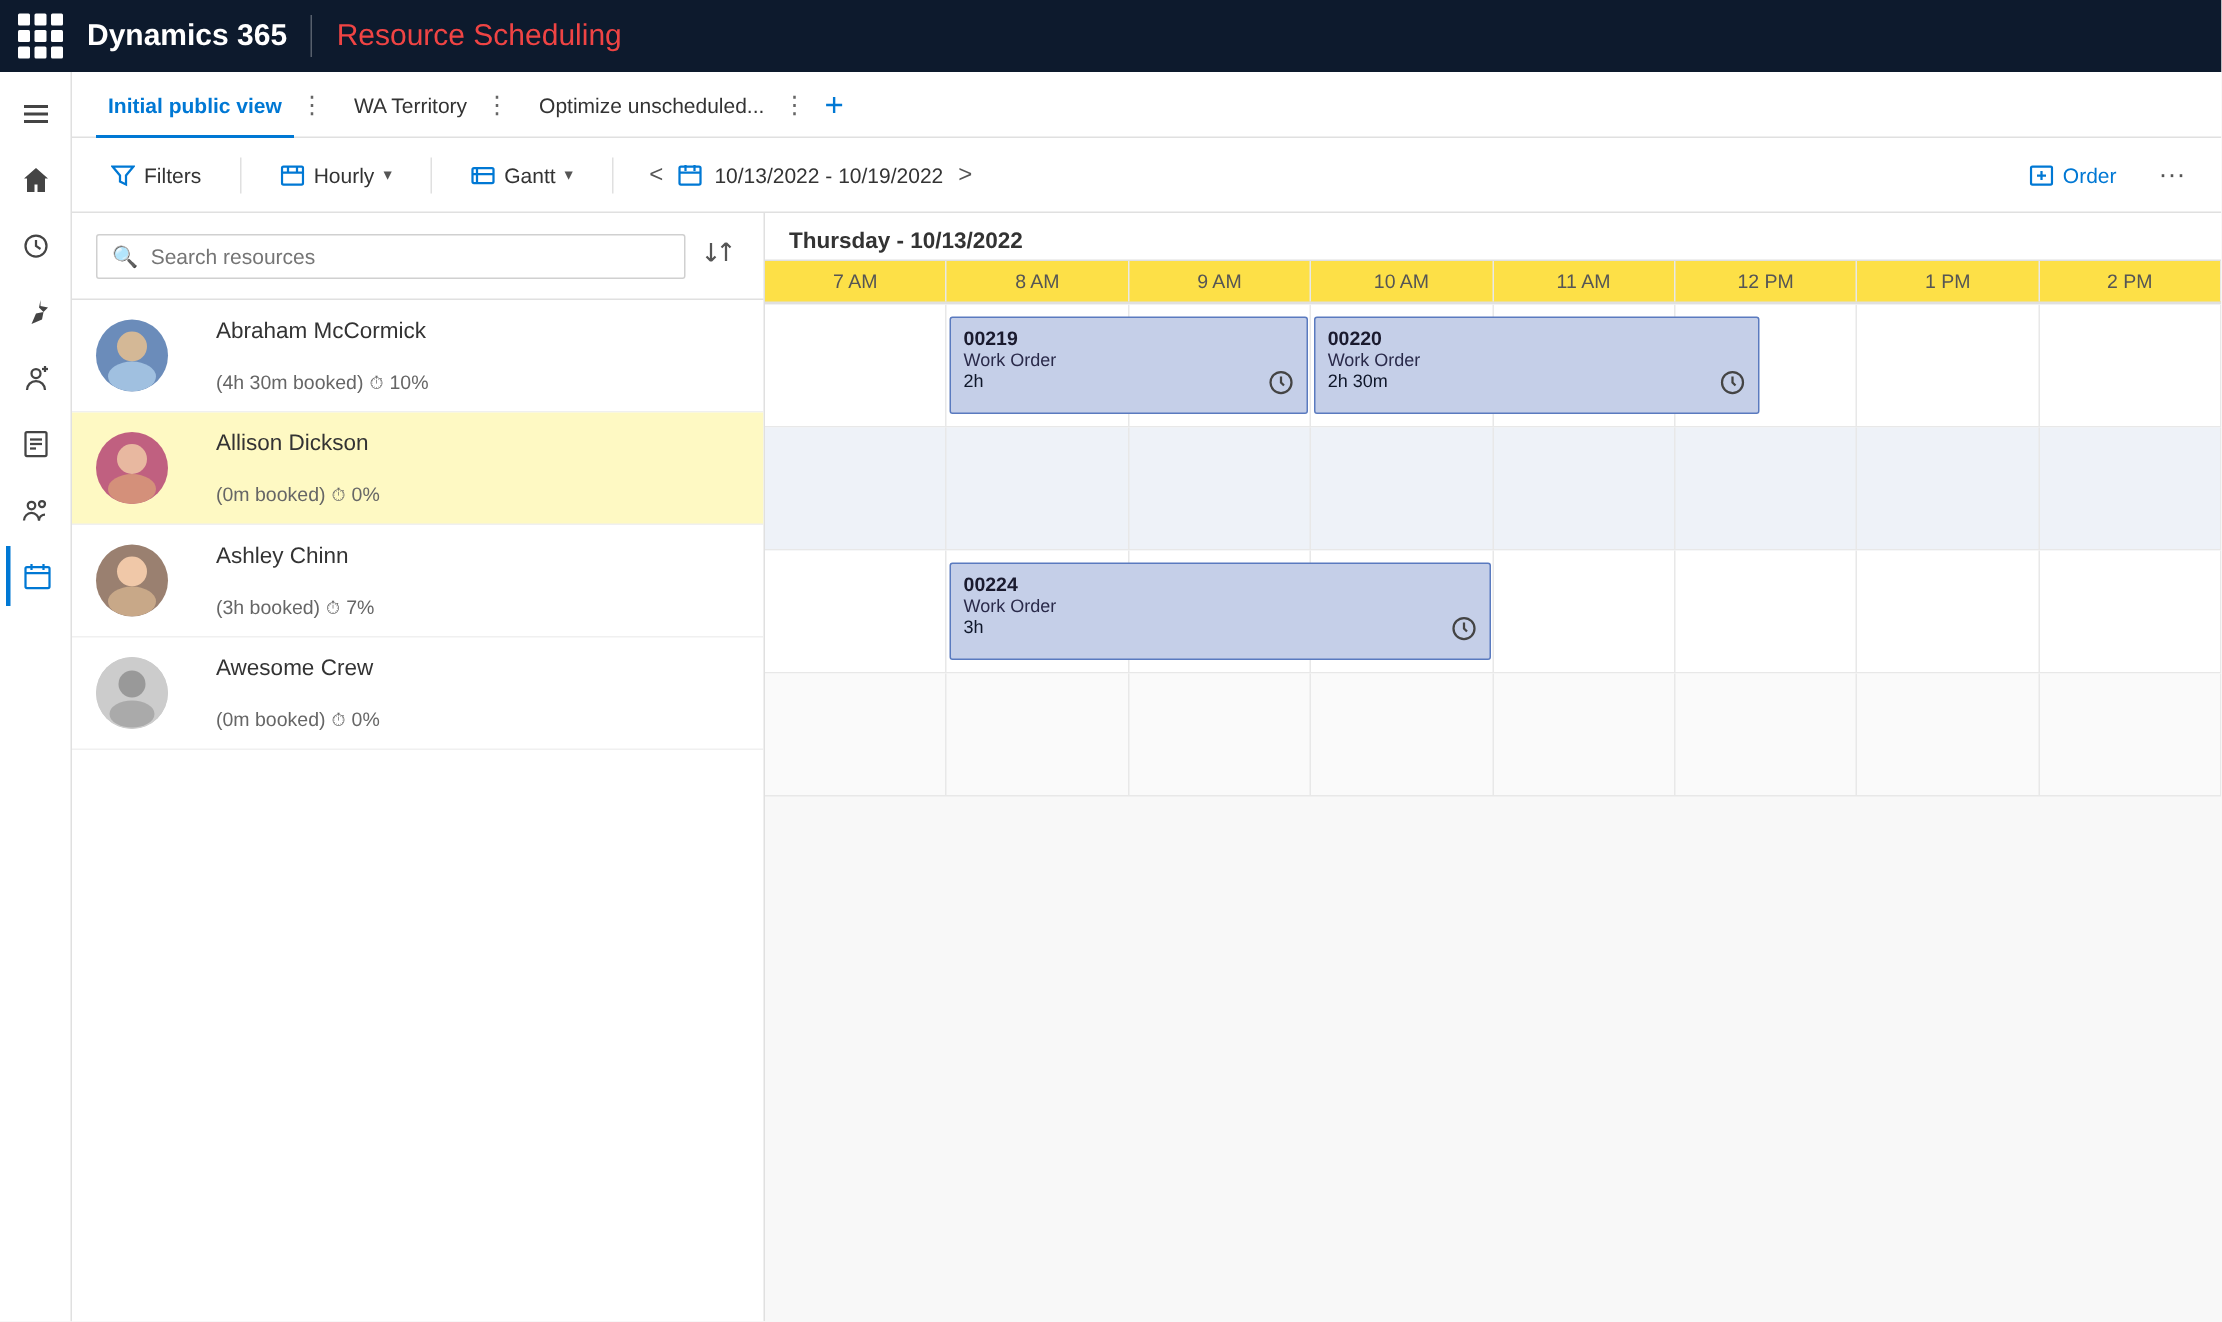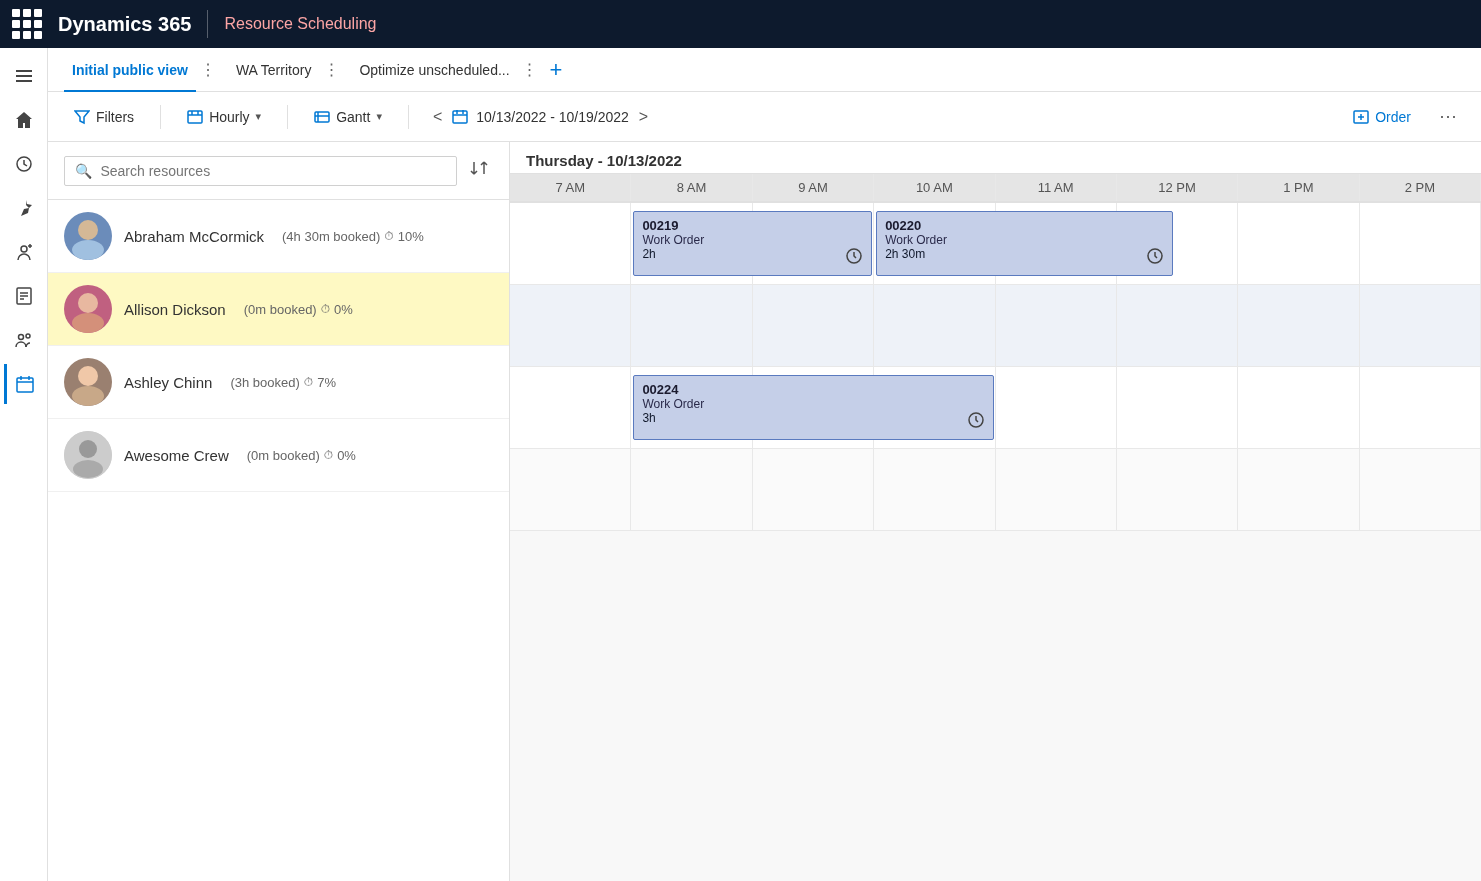--- a/index.html
+++ b/index.html
@@ -33,22 +33,22 @@
       font-size: 20px;
       font-weight: 600;
       color: white;
     }
     .nav-divider {
       width: 1px;
       height: 28px;
       background: rgba(255,255,255,0.3);
     }
     .nav-subtitle {
-      font-size: 16px;
-      color: #fca5a5;
+      font-size: 20px;
+      color: #ef4444;
       font-weight: 400;
     }
 
     
     .main-layout {
       display: flex;
       height: calc(881px - 48px);
       border-radius: 17px;
     }
 
@@ -261,21 +261,21 @@
     .resource-list { flex: 1; overflow-y: auto; }
     .resource-item {
       display: flex;
       align-items: center;
       gap: 12px;
       padding: 12px 16px;
       border-bottom: 1px solid #f0f0f0;
       cursor: pointer;
     }
     .resource-item.selected { background: #fef9c3; }
-    .resource-info { display: flex; gap: 18px; }
+    .resource-info { display: flex; flex-direction: column; gap: 18px; margin-left: 20px; }
     .resource-name { font-size: 15px; font-weight: 500; color: #333; }
     .resource-meta { font-size: 13px; color: #666; display: flex; align-items: center; gap: 4px; }
     .clock-icon { font-size: 12px; }
 
     
     .gantt-area {
       flex: 1;
       display: flex;
       flex-direction: column;
       overflow: hidden;
@@ -284,21 +284,21 @@
     .gantt-header-date {
       padding: 10px 16px 4px 16px;
       font-size: 15px;
       font-weight: 600;
       color: #333;
       background: #fff;
       border-bottom: 1px solid #e0e0e0;
     }
     .gantt-time-header {
       display: flex;
-      background: #e5e5e5;
+      background: #fde047;
       border-bottom: 1px solid #e0e0e0;
       padding-left: 0;
     }
     .time-slot-header {
       flex: 1;
       text-align: center;
       padding: 6px 0;
       font-size: 13px;
       color: #555;
       border-right: 1px solid #e8e8e8;

